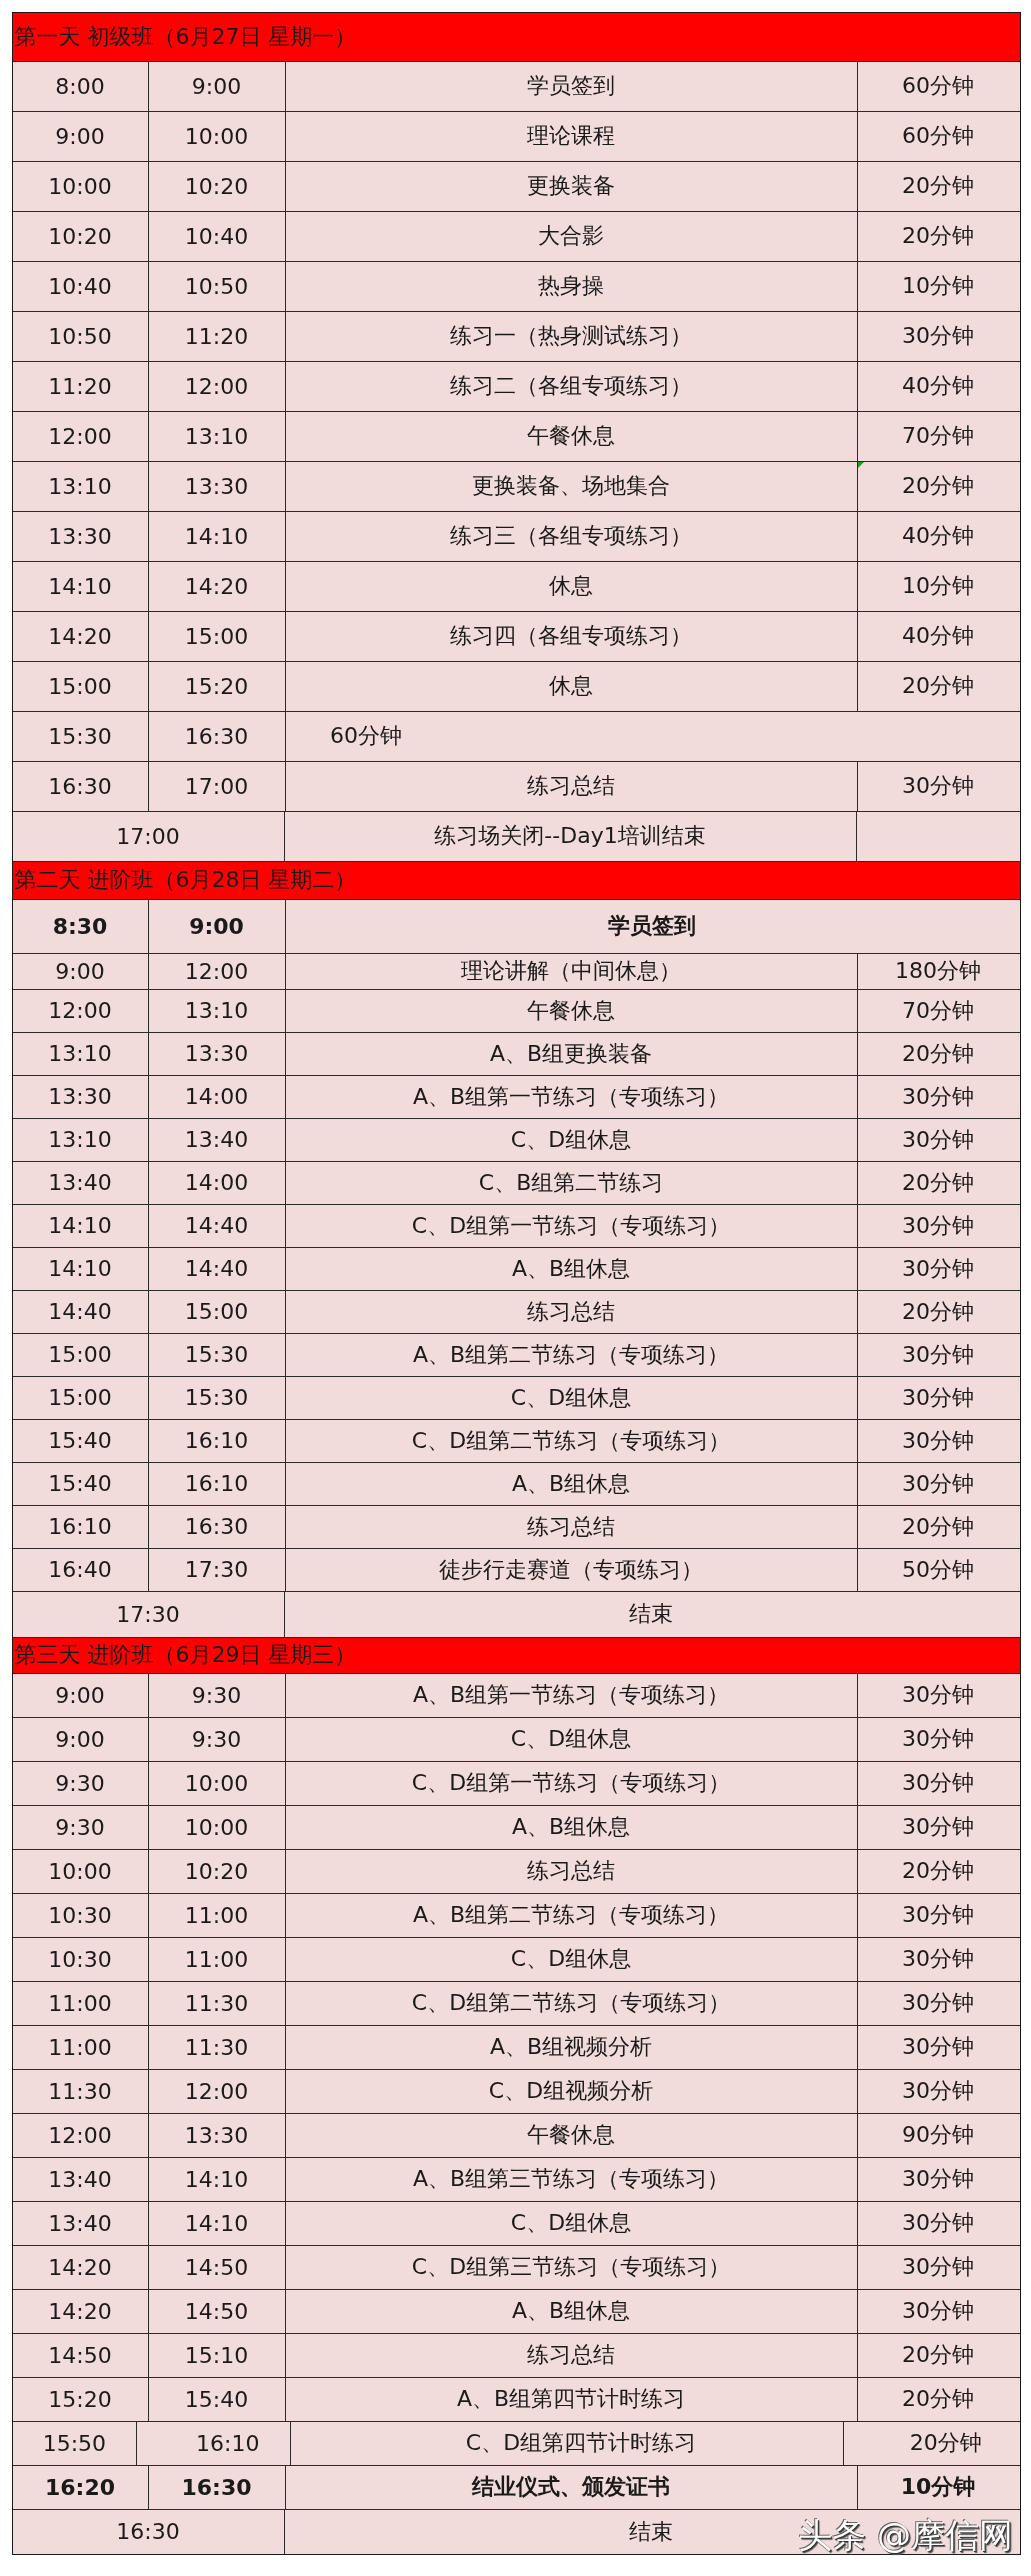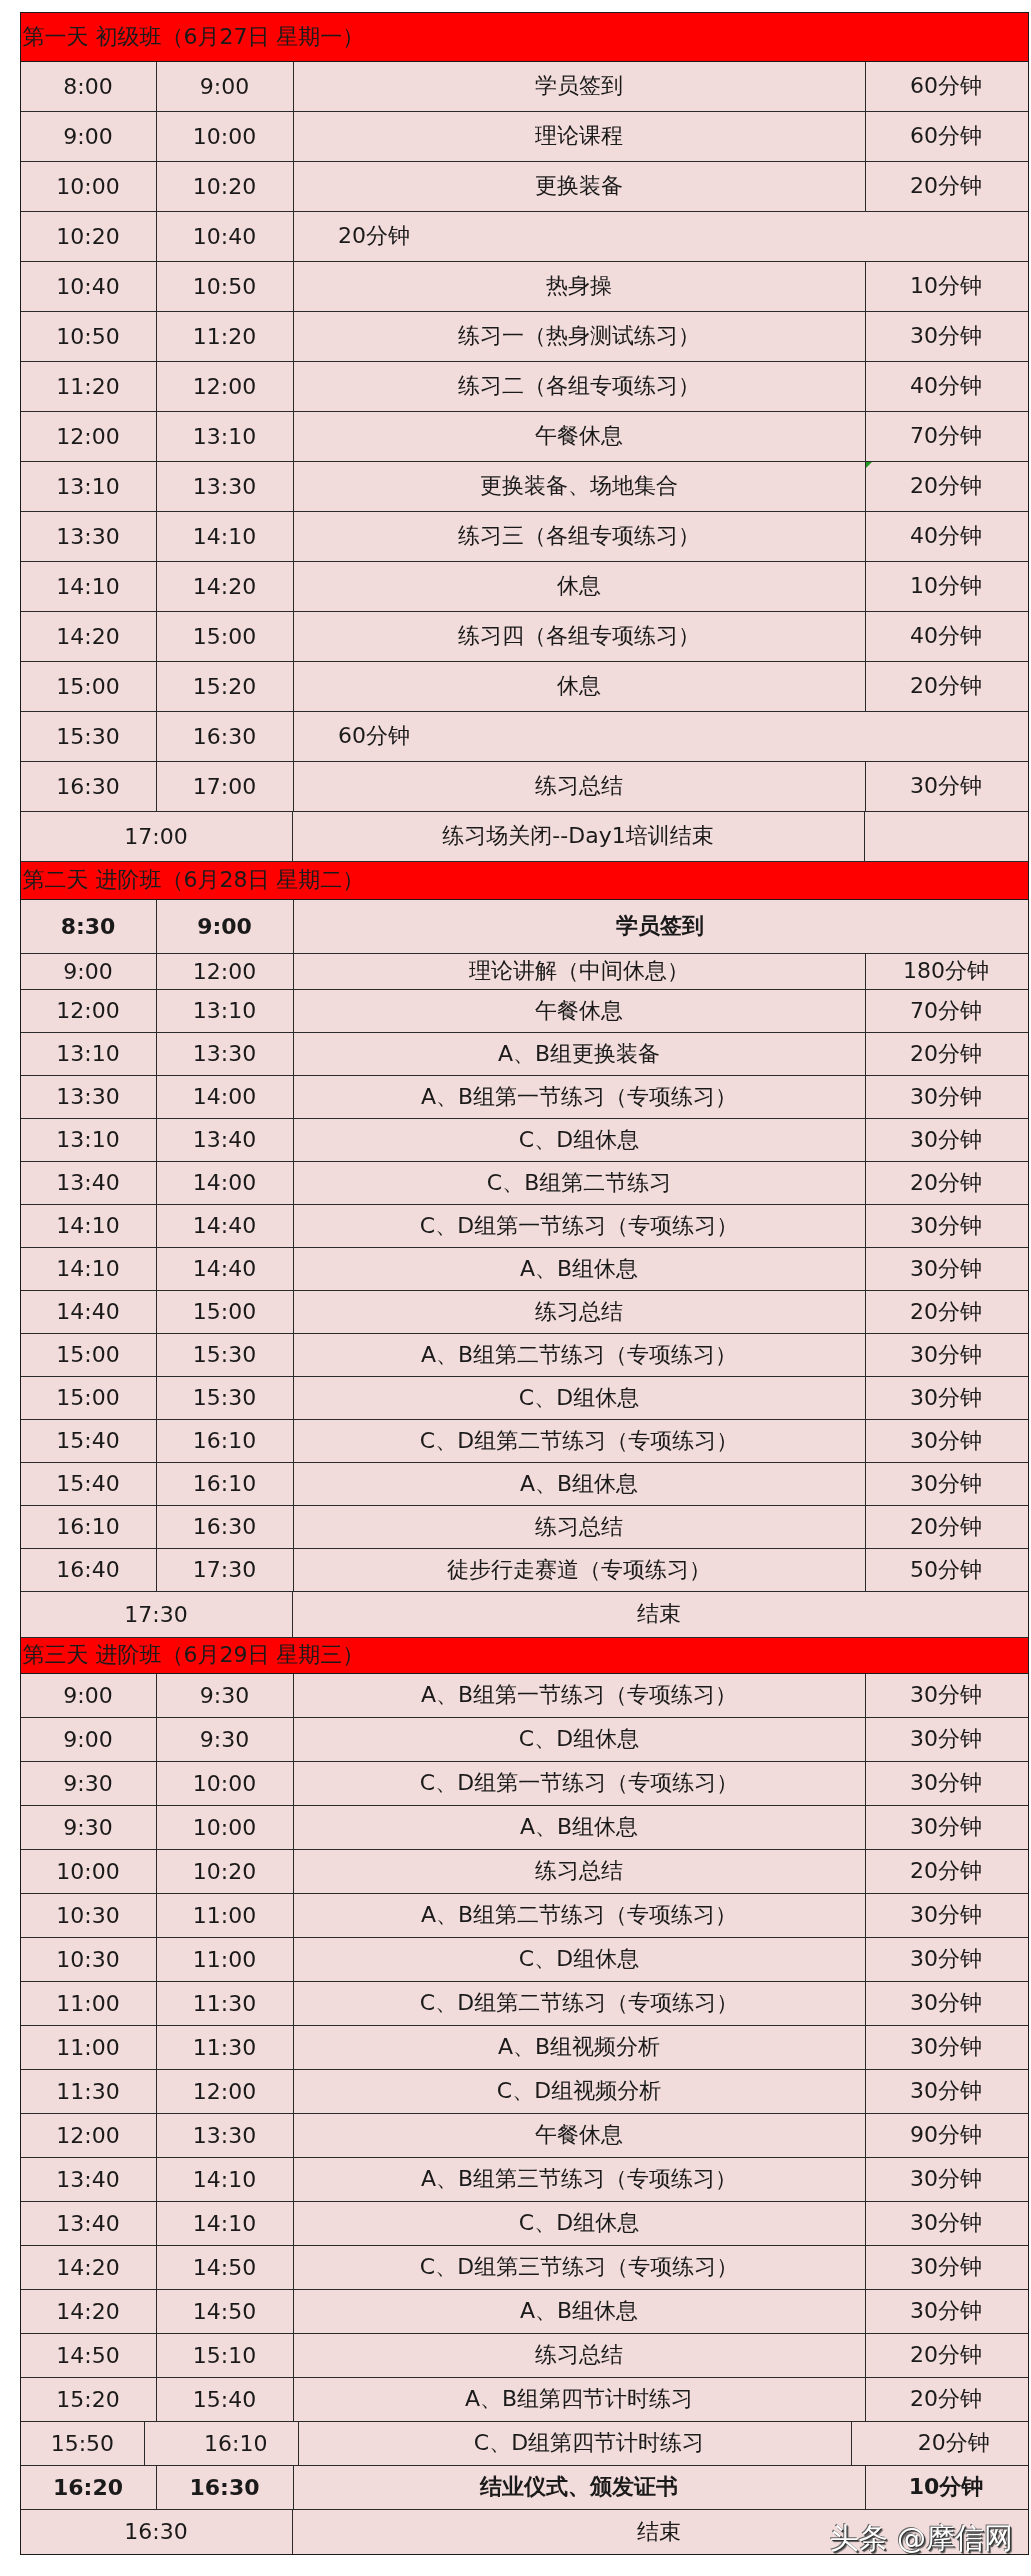--- a/index.html
+++ b/index.html
@@ -1,38 +1,38 @@
 <!DOCTYPE html>
 <html><head>
 <meta charset="utf-8">
 <style>
   html, body { margin:0; padding:0; background:#ffffff; }
   body { width:1032px; height:2576px; position:relative; overflow:hidden;
          font-family:"DejaVu Sans","Liberation Sans",sans-serif; }
   #sheet { position:absolute; left:11.5px; top:11.5px; width:1009px;
-           border:1.9px solid #1a1a1a; box-sizing:border-box;margin-left:8px; }
+           border:1.9px solid #1a1a1a; box-sizing:border-box; }
   .day-header { background:#ff0000; color:#1a1a1a; font-size:22px;
                 display:flex; align-items:center; padding-left:1.9px;
                 border-bottom:1.9px solid #1a1a1a; box-sizing:border-box; }
   .row { display:flex; background:#f2dcdb; border-bottom:1.9px solid #2a2a2a;
          box-sizing:border-box; position:relative; }
   .row:last-child { border-bottom:none; }
   .cell { display:flex; align-items:center; justify-content:center;
           font-size:22px; color:#1a1a1a; box-sizing:border-box;
           border-right:1.9px solid #2a2a2a; white-space:nowrap; position:relative; }
   .cell:last-child { border-right:none; }
   .c1 { width:136px; }
   .c2 { width:137px; }
   .c3 { width:572px; }
   .c4 { width:161px; }
   .c12 { width:272px; }
   .c34 { width:733px; }
   .note-mark { position:absolute; left:0; top:0; width:0; height:0;
                border-top:6.7px solid #1f9a1f; border-right:6.7px solid transparent; }
-  #watermark { position:absolute; right:19px; bottom:17px; font-size:29px;
+  #watermark { position:absolute; right:19px; bottom:17px; font-size:34px;
                color:#ffffff; font-family:"DejaVu Sans",sans-serif;
                text-shadow:1px 1px 0 #333, 1.9px 1.9px 1px #555, -1px -1px 0 #666; }
 </style>
 </head>
 <body>
 
 <div id="sheet">
     <div class="day-header" style="height: 49px;">第一天 初级班（6月27日 星期一）</div>
     <div class="row" style="height: 50px;">
       <div class="cell c1">8:00</div>
@@ -48,20 +48,21 @@
     </div>
     <div class="row" style="height: 50px;">
       <div class="cell c1">10:00</div>
       <div class="cell c2">10:20</div>
       <div class="cell c3">更换装备</div>
       <div class="cell c4">20分钟</div>
     </div>
     <div class="row" style="height: 50px;">
       <div class="cell c1">10:20</div>
       <div class="cell c2">10:40</div>
+      <div class="cell c3">大合影</div>
       <div class="cell c4">20分钟</div>
     </div>
     <div class="row" style="height: 50px;">
       <div class="cell c1">10:40</div>
       <div class="cell c2">10:50</div>
       <div class="cell c3">热身操</div>
       <div class="cell c4">10分钟</div>
     </div>
     <div class="row" style="height: 50px;">
       <div class="cell c1">10:50</div>

